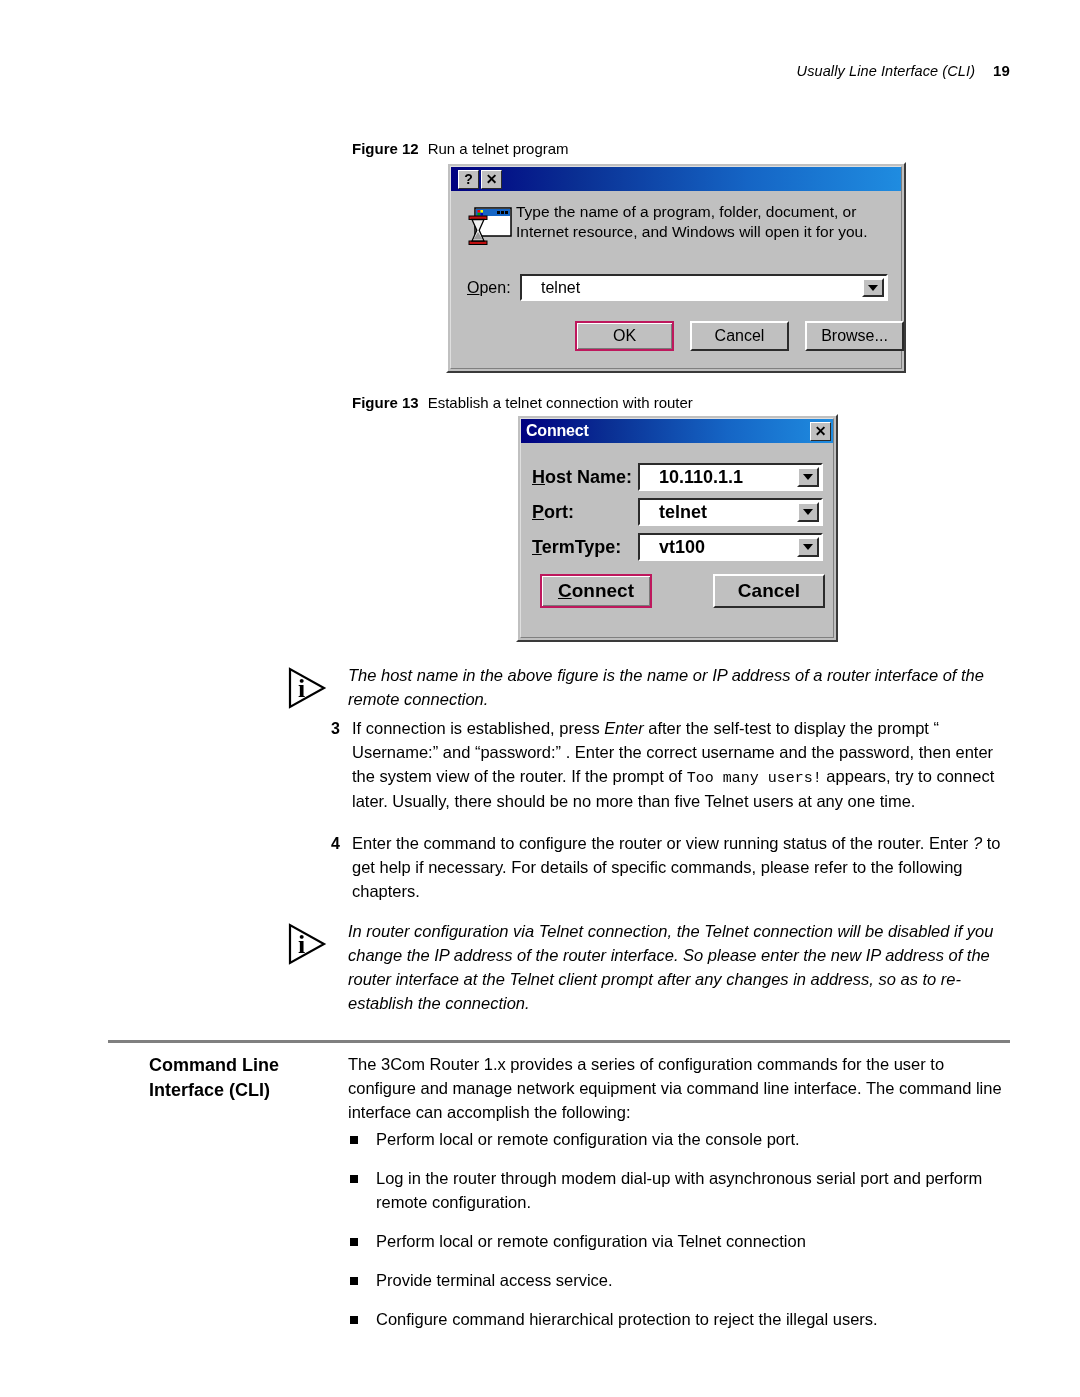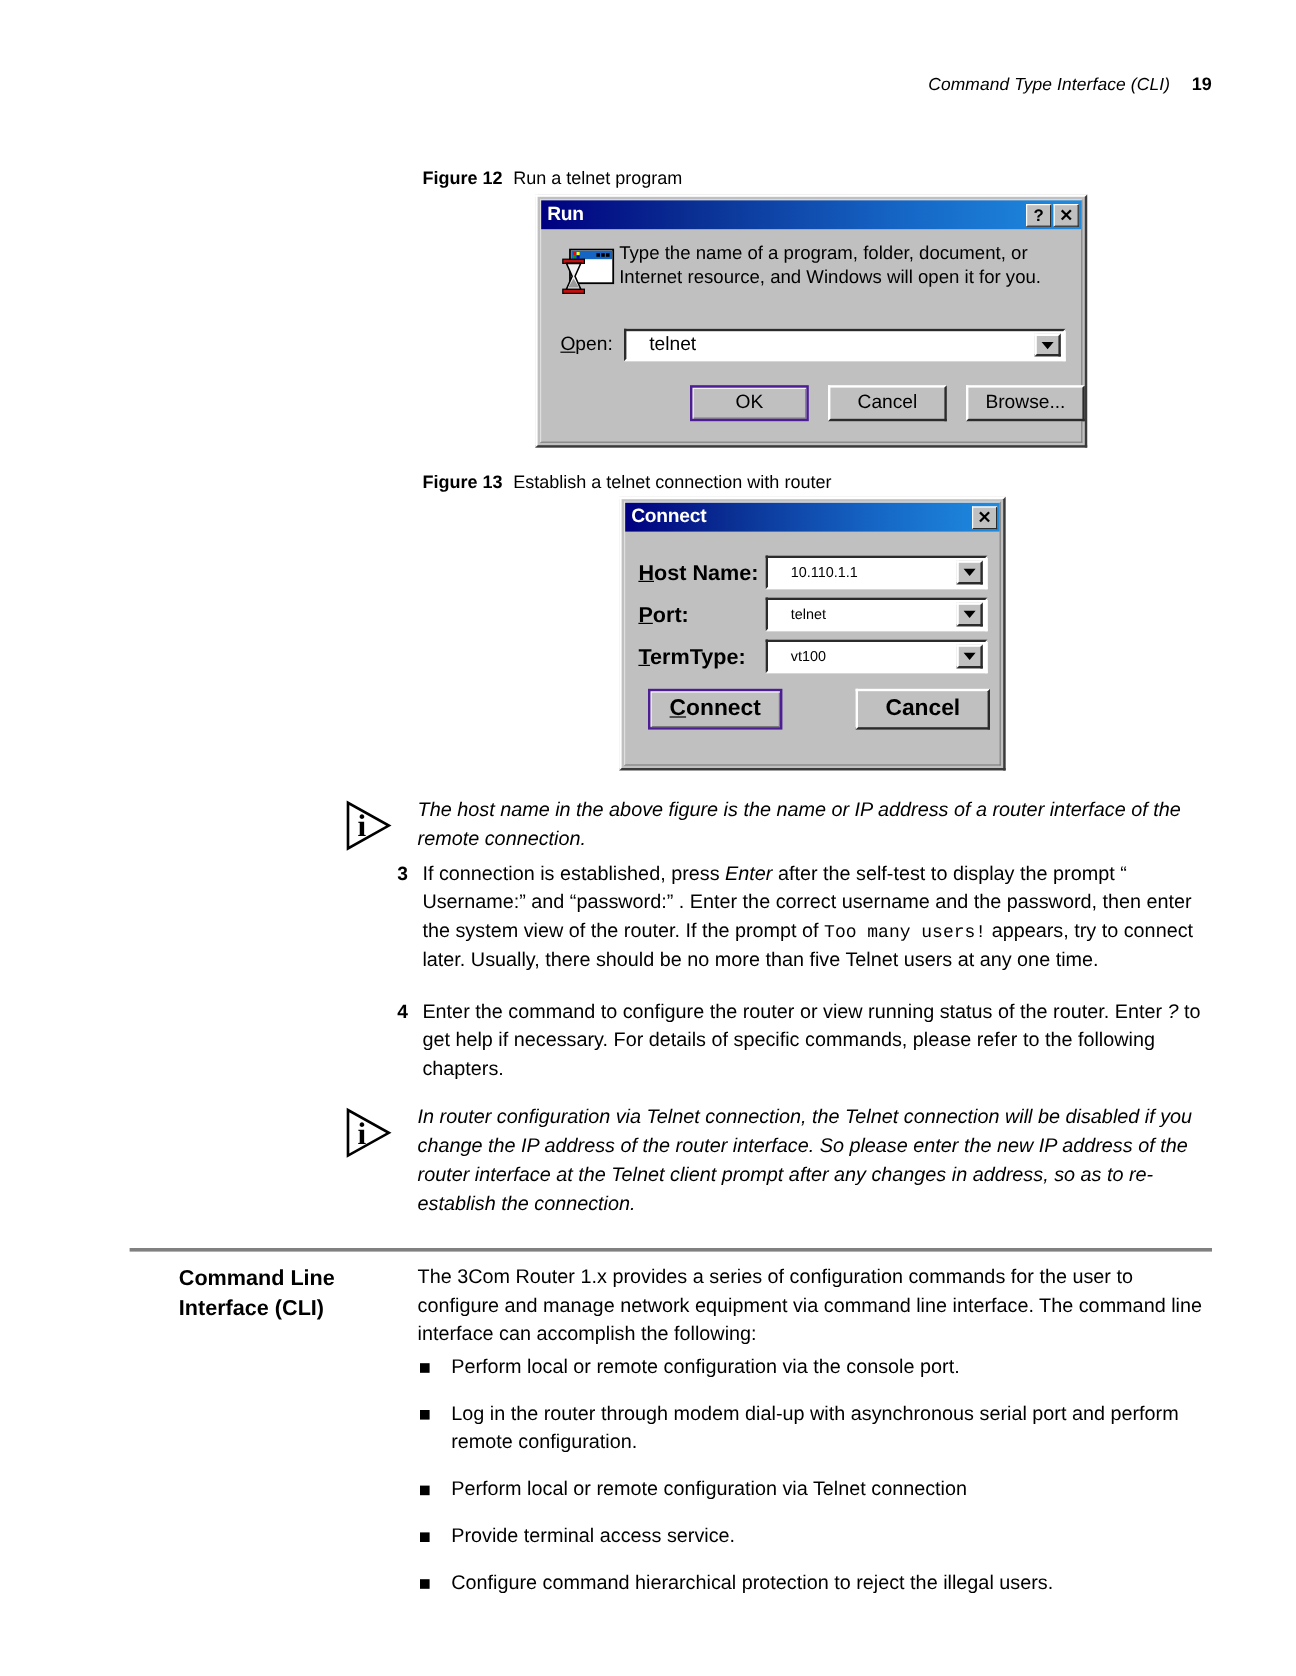--- a/index.html
+++ b/index.html
@@ -119,21 +119,21 @@
     border-bottom: 2px solid #2b2b2b;
     box-sizing: border-box;
     display: flex;
     align-items: center;
     justify-content: center;
     font-size: 16px;
     color: #000000;
     white-space: nowrap;
   }
   .win-btn.default {
-    border: 2px solid #4c1d95;
+    border: 2px solid #be185d;
     box-shadow: inset 1px 1px 0 #ffffff, inset -1px -1px 0 #7a7a7a;
   }
   .win-field {
     background: #ffffff;
     border-top: 2px solid #2b2b2b;
     border-left: 2px solid #2b2b2b;
     border-right: 2px solid #ffffff;
     border-bottom: 2px solid #ffffff;
     box-sizing: border-box;
     display: flex;
@@ -213,21 +213,21 @@
   .cn-label { font-weight: bold; font-size: 18px; }
   #cn-host-label { left: 14px; top: 51px; }
   #cn-port-label { left: 14px; top: 86px; }
   #cn-term-label { left: 14px; top: 121px; }
   .cn-field {
     position: absolute;
     left: 120px;
     width: 185px;
     height: 28px;
   }
-  .cn-field .field-value { font-weight: normal; font-size: 12px; }
+  .cn-field .field-value { font-weight: bold; font-size: 18px; }
   #cn-host-field { top: 47px; }
   #cn-port-field { top: 82px; }
   #cn-term-field { top: 117px; }
   #connect-buttons {
     position: absolute;
     left: 22px;
     top: 158px;
     width: 285px;
     height: 34px;
     display: flex;
@@ -337,32 +337,31 @@
     top: 8px;
     width: 8px;
     height: 8px;
     background: #000000;
   }
 </style>
 </head>
 <body>
 
 <div class="page-header">
-  <span class="hdr-title">Command Type Interface (CLI)</span><span class="hdr-pageno">19</span>
+  <span class="hdr-title">Usually Line Interface (CLI)</span><span class="hdr-pageno">19</span>
 </div>
 
 <div class="fig-caption" id="fig12-caption">
   <span class="fig-label">Figure 12</span><span>Run a telnet program</span>
 </div>
 
 <div class="win-dialog" id="run-dialog">
   <div class="inner-bevel"></div>
 
   <div class="titlebar">
-    <span class="title-text">Run</span>
     <div class="tb-btn">?</div>
     <div class="tb-btn">✕</div>
   </div>
 
   <svg id="run-icon" viewBox="0 0 46 44">
     <rect x="8" y="3" width="36" height="28" fill="#ffffff" stroke="#000000" stroke-width="1.5"></rect>
     <rect x="9" y="4" width="34" height="7" fill="#1565c5"></rect>
     <rect x="10.5" y="5" width="2.5" height="2.5" fill="#ff0000"></rect>
     <rect x="13.5" y="5" width="2.5" height="2.5" fill="#ffff00"></rect>
     <rect x="10.5" y="8" width="2.5" height="2.5" fill="#00a000"></rect>

